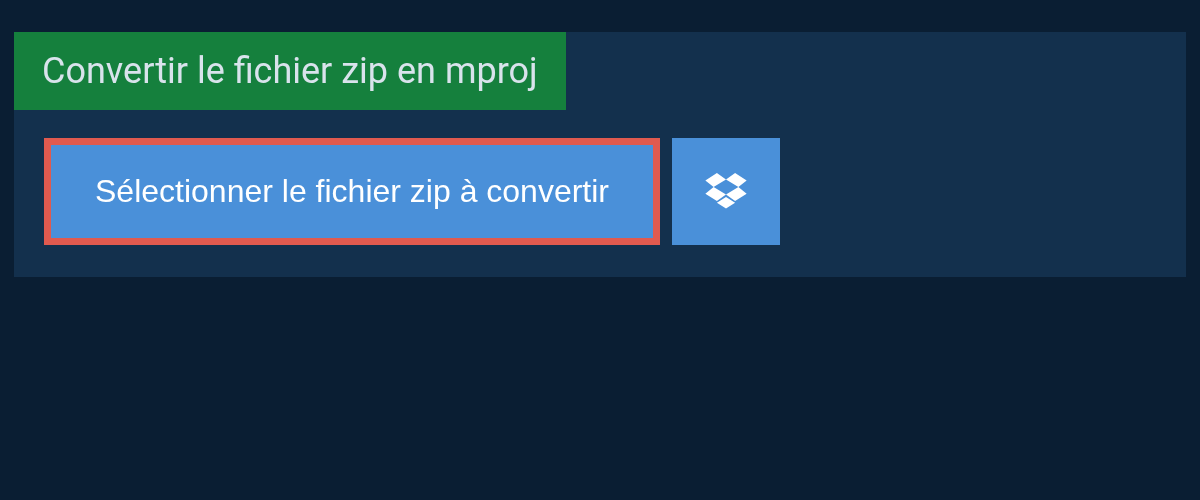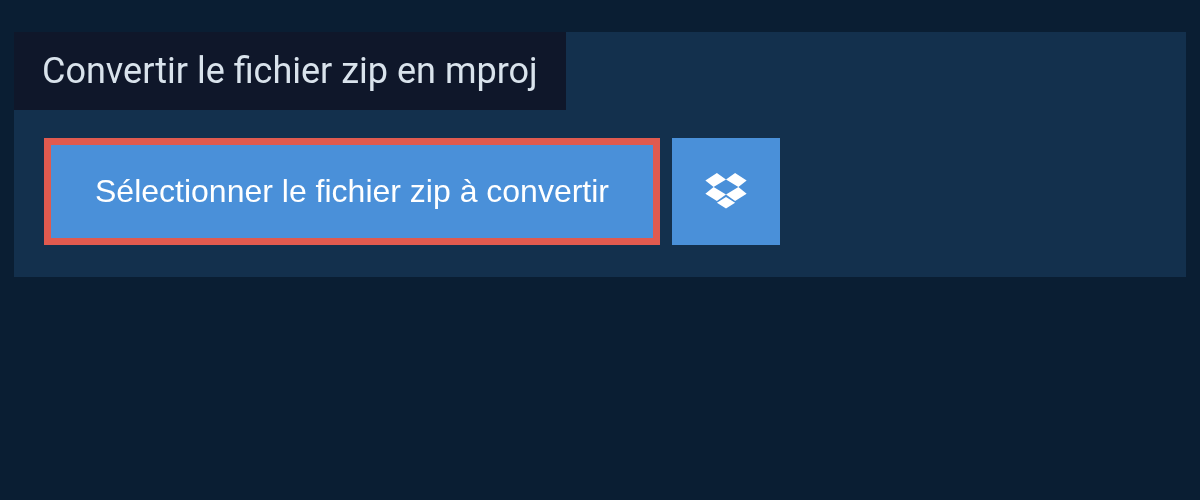--- a/index.html
+++ b/index.html
@@ -13,21 +13,21 @@
       background-color: #0a1e33;
       font-family: -apple-system, BlinkMacSystemFont, "Segoe UI", Roboto, Helvetica, Arial, sans-serif;
       overflow: hidden;
     }
     .container {
       background-color: #13304d;
       margin: 32px 14px 0 14px;
       padding-bottom: 32px;
     }
     .title-bar {
-      background-color: #0f172a;
+      background-color: #15803d;
       display: inline-block;
       padding: 18px 28px;
     }
     .title-text {
       color: #d9e3ec;
       font-size: 36px;
       font-weight: 400;
     }
     .button-row {
       display: flex;

